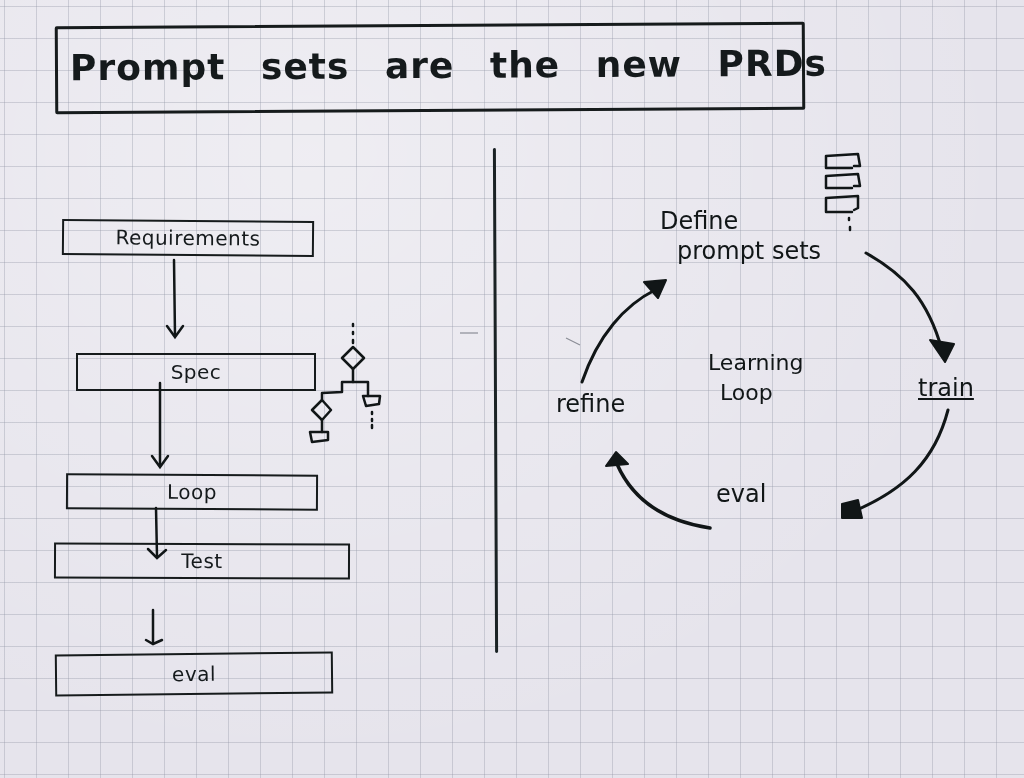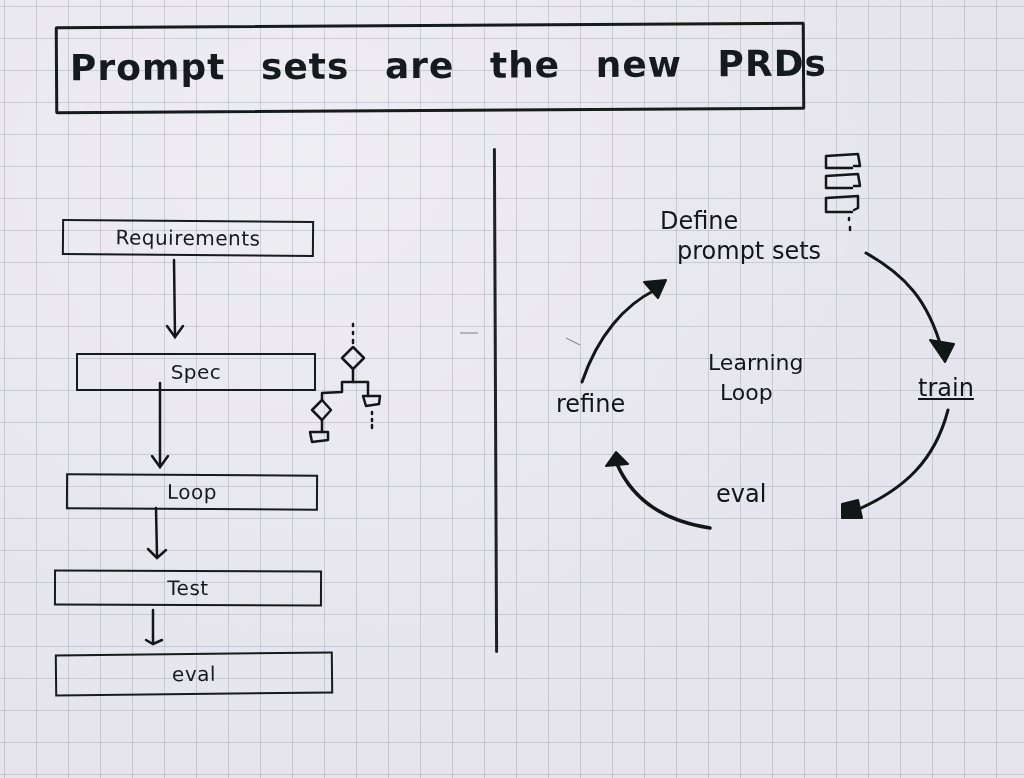--- a/index.html
+++ b/index.html
@@ -51,21 +51,21 @@
 
 <div class="step" style="left:62px; top:220px; width:252px; transform:rotate(0.5deg);">
   <span>Requirements</span>
 </div>
 <div class="step" style="left:76px; top:353px; width:240px; height:38px;">
   <span>Spec</span>
 </div>
 <div class="step" style="left:66px; top:474px; width:252px; transform:rotate(0.3deg);">
   <span>Loop</span>
 </div>
-<div class="step" style="left:54px; top:570px; width:268px; transform:rotate(0.2deg);">
+<div class="step" style="left:54px; top:543px; width:296px; transform:rotate(0.2deg);">
   <span>Test</span>
 </div>
 <div class="step" style="left:55px; top:653px; width:278px; height:42px; transform:rotate(-0.6deg);">
   <span>eval</span>
 </div>
 
 <div class="divider"></div>
 
 <div class="label" style="left:660px; top:206px; line-height:30px;">
   <div>Define</div>

